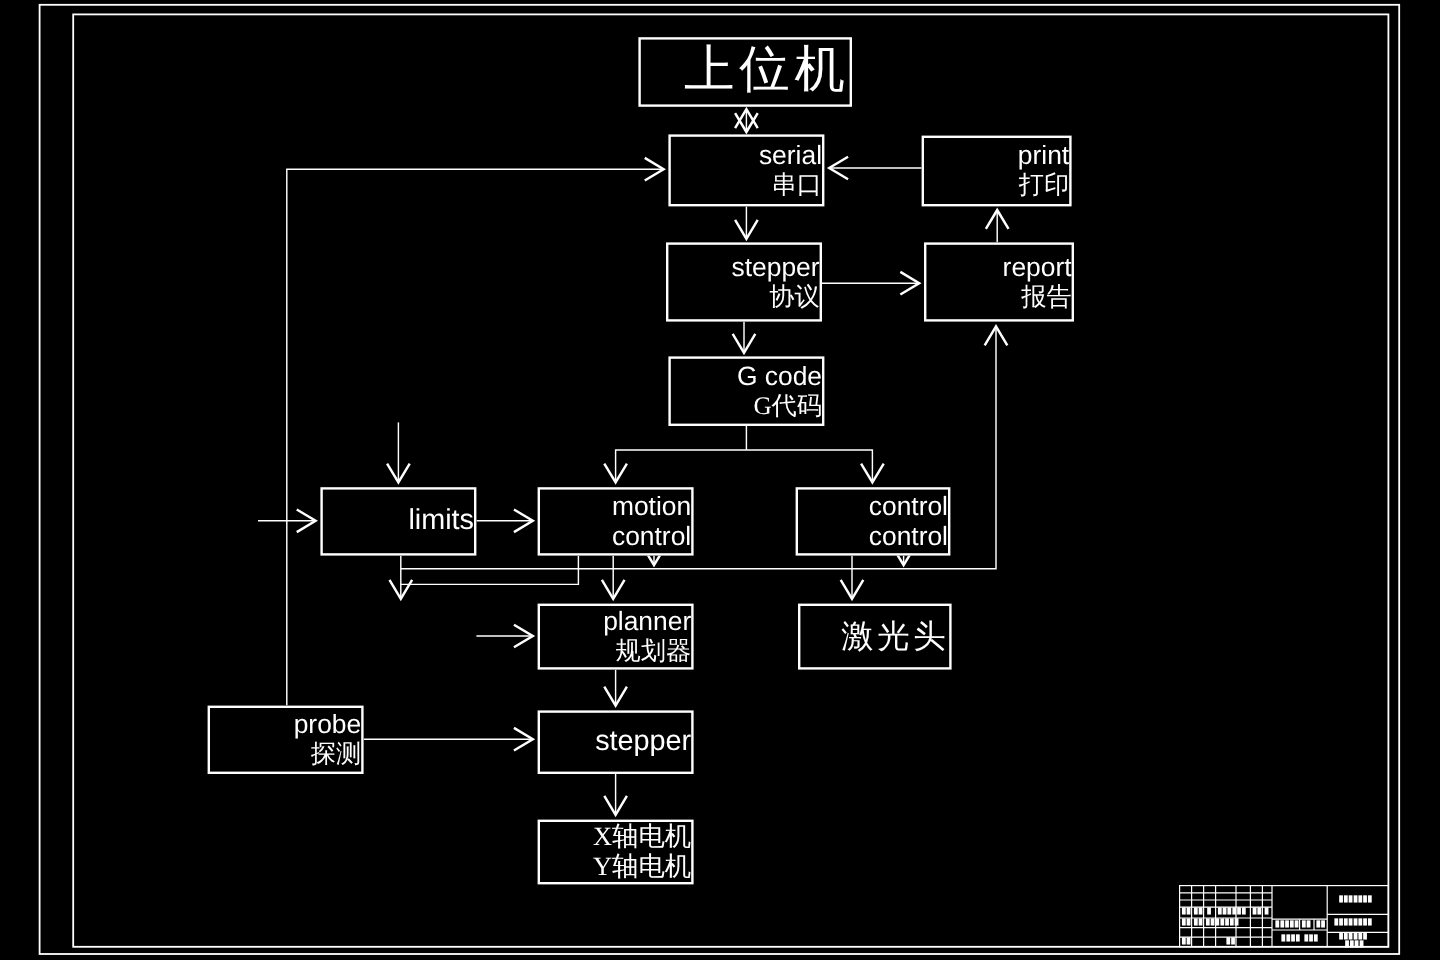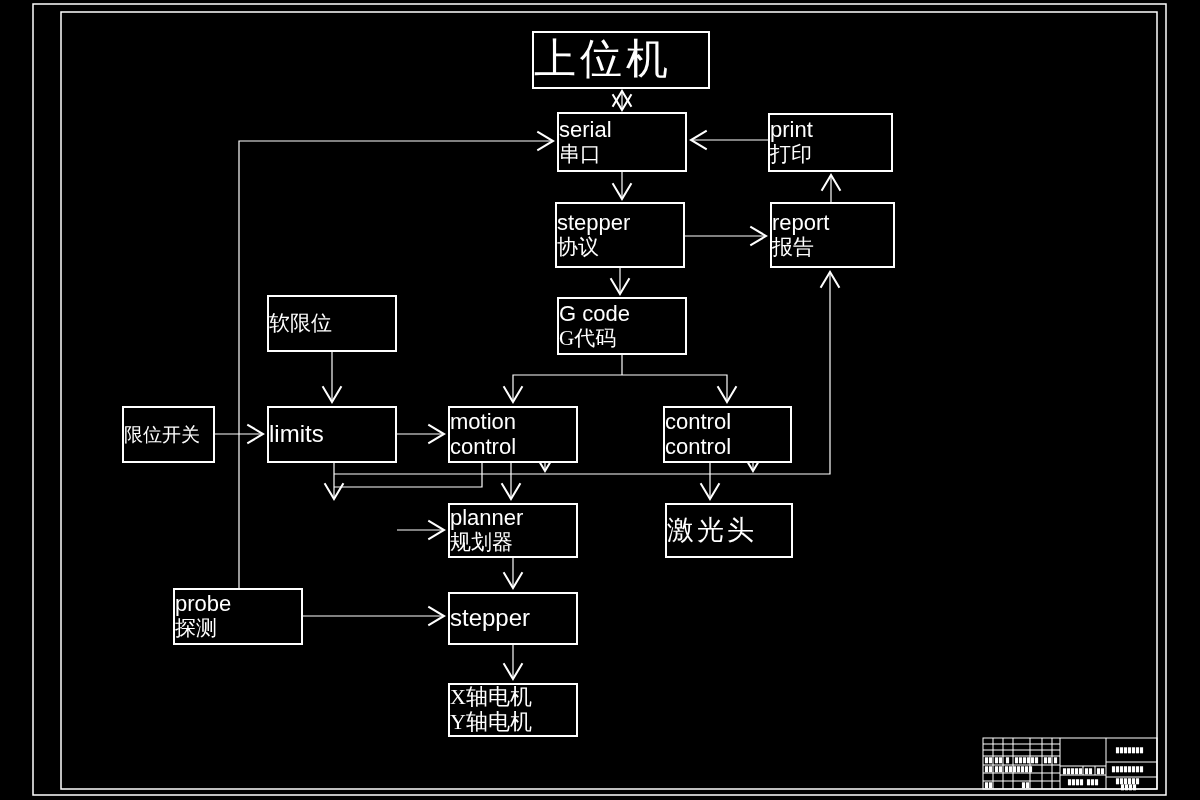--- a/index.html
+++ b/index.html
@@ -3,21 +3,21 @@
 <meta charset="utf-8">
 <style>
   html,body { margin:0; padding:0; background:#000; }
   .canvas {
     position:relative; width:1200px; height:800px; background:#000;
     overflow:hidden; font-family:"Liberation Sans", sans-serif;
   }
   svg.layer { position:absolute; left:0; top:0; width:1200px; height:800px; }
   .node {
     position:absolute; box-sizing:border-box; border:2px solid #fff;
-    display:flex; flex-direction:column; align-items:flex-start; justify-content:center;
+    display:flex; flex-direction:column; align-items:flex-end; justify-content:center;
     color:#fff; text-align:center; line-height:1.12; background:#000;
   }
   .en { font-family:"Liberation Sans", sans-serif; font-weight:normal; font-size:22px; }
   .zh { font-family:"Liberation Serif", serif; font-size:21px; }
   .zh.xl { font-size:42px; letter-spacing:4px; }
   .zh.lg { font-size:27px; letter-spacing:3px; }
   .zh.sm { font-size:19px; }
   .tb-blob {
     position:absolute; color:#fff; font-size:5px; line-height:6px;
     font-family:"DejaVu Sans Mono", monospace; letter-spacing:1px; white-space:nowrap;
@@ -113,27 +113,21 @@
   <div class="node" style="left:770px;top:202px;width:125px;height:66px">
     <div class="en">report</div>
     <div class="zh">报告</div>
   </div>
 
   <div class="node" style="left:557px;top:297px;width:130px;height:58px">
     <div class="en">G code</div>
     <div class="zh">G代码</div>
   </div>
 
-  <div class="node" style="left:267px;top:295px;width:130px;height:57px">
-    <div class="zh">软限位</div>
-  </div>
 
-  <div class="node" style="left:122px;top:406px;width:93px;height:57px">
-    <div class="zh sm">限位开关</div>
-  </div>
 
   <div class="node" style="left:267px;top:406px;width:130px;height:57px">
     <div class="en" style="font-size:24px">limits</div>
   </div>
 
   <div class="node" style="left:448px;top:406px;width:130px;height:57px">
     <div class="en">motion</div>
     <div class="en">control</div>
   </div>
 

